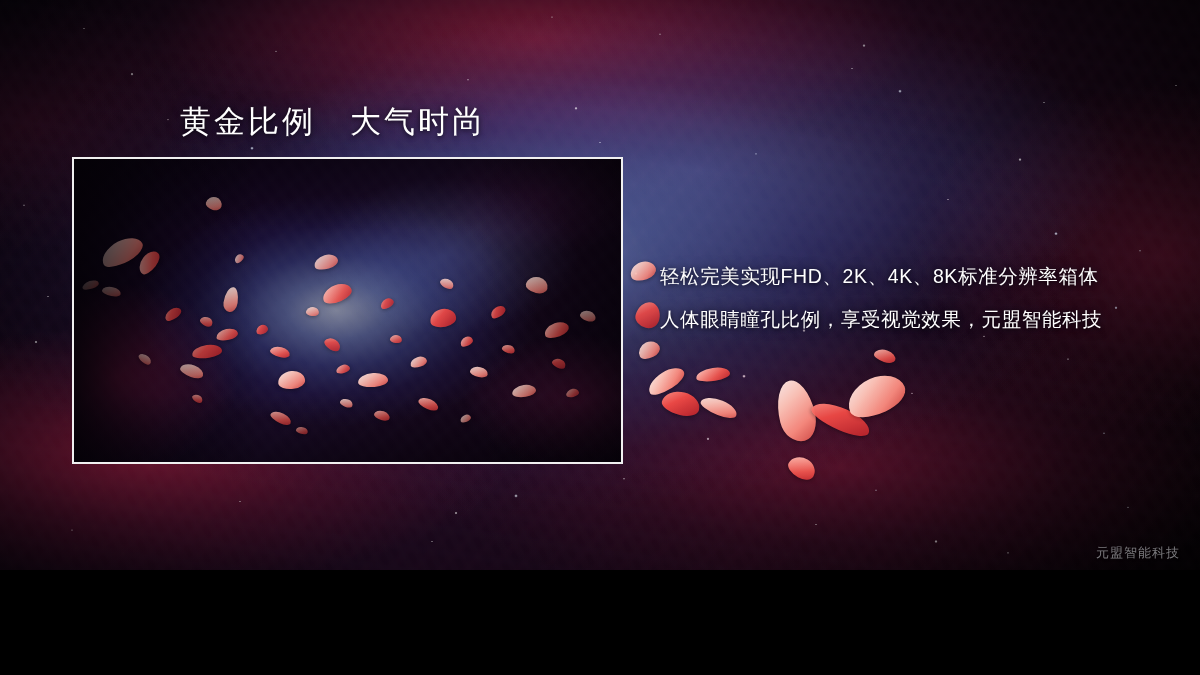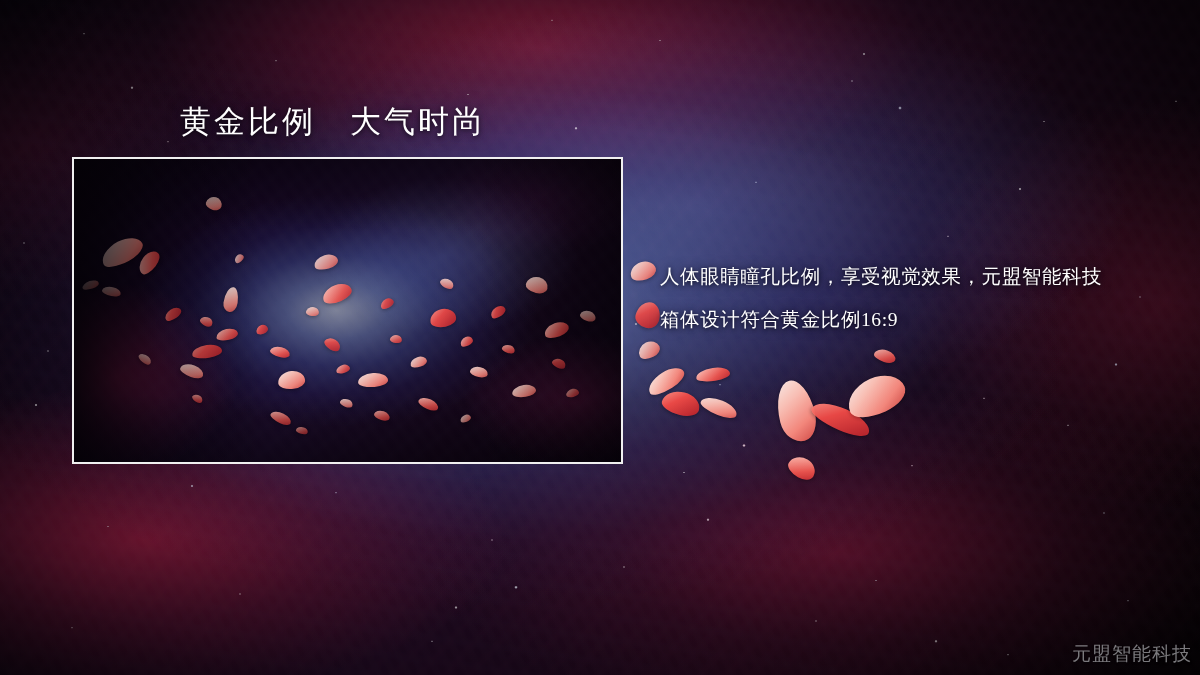--- a/index.html
+++ b/index.html
@@ -7,24 +7,23 @@
     padding: 0;
     background: #000;
   }
   body {
     font-family: "Liberation Sans", "DejaVu Sans", sans-serif;
   }
 
   #slide {
     position: relative;
     width: 1200px;
-    height: 675px;
+    height: 570px;
     overflow: hidden;
     background: #0a0208;
-    font-family: Liberation Serif, serif;
   }
 
   
   .nebula-base {
     position: absolute;
     inset: 0;
     background:
       radial-gradient(ellipse 60% 55% at 42% 46%,
         rgba(150,185,235,0.55) 0%,
         rgba(95,130,205,0.42) 22%,
@@ -265,23 +264,23 @@
     line-height: 43px;
     color: #ffffff;
     letter-spacing: 0.6px;
     white-space: pre;
     text-shadow: 0 1px 4px rgba(0,0,0,.72), 0 0 12px rgba(10,5,30,.6);
   }
 
   
   .watermark {
     position: absolute;
-    right: 8px;
+    right: 20px;
     bottom: 8px;
-    font-size: 19px;
+    font-size: 13px;
     letter-spacing: 1px;
     color: rgba(168,168,172,0.72);
     text-shadow: 0 1px 2px rgba(0,0,0,.5);
   }
 </style>
 </head>
 <body>
 
 <div id="slide">
 
@@ -356,19 +355,19 @@
       <div class="petal deep" style="left: 810px; top: 408px; width: 62px; height: 22px; opacity: 0.96; transform: rotate(24deg);"></div>
       <div class="petal pale" style="left: 846px; top: 378px; width: 60px; height: 36px; opacity: 0.97; transform: rotate(-24deg);"></div>
       <div class="petal" style="left: 788px; top: 458px; width: 28px; height: 20px; opacity: 0.95; transform: rotate(30deg);"></div>
       <div class="petal pale" style="left: 630px; top: 262px; width: 26px; height: 18px; opacity: 0.9; transform: rotate(-18deg);"></div>
       <div class="petal deep" style="left: 636px; top: 302px; width: 24px; height: 26px; opacity: 0.9; transform: rotate(14deg);"></div>
       <div class="petal pale" style="left: 638px; top: 342px; width: 22px; height: 16px; opacity: 0.88; transform: rotate(-26deg);"></div>
       <div class="petal" style="left: 874px; top: 350px; width: 22px; height: 12px; opacity: 0.88; transform: rotate(18deg);"></div>
     </div>
 
   <div class="body-text">
+    <div class="body-line">轻松完美实现FHD、2K、4K、8K标准分辨率箱体</div>
     <div class="body-line">人体眼睛瞳孔比例，享受视觉效果，元盟智能科技</div>
-    <div class="body-line">箱体设计符合黄金比例16:9</div>
   </div>
 
   <div class="watermark">元盟智能科技</div>
 
 </div>
 
 </body></html>

